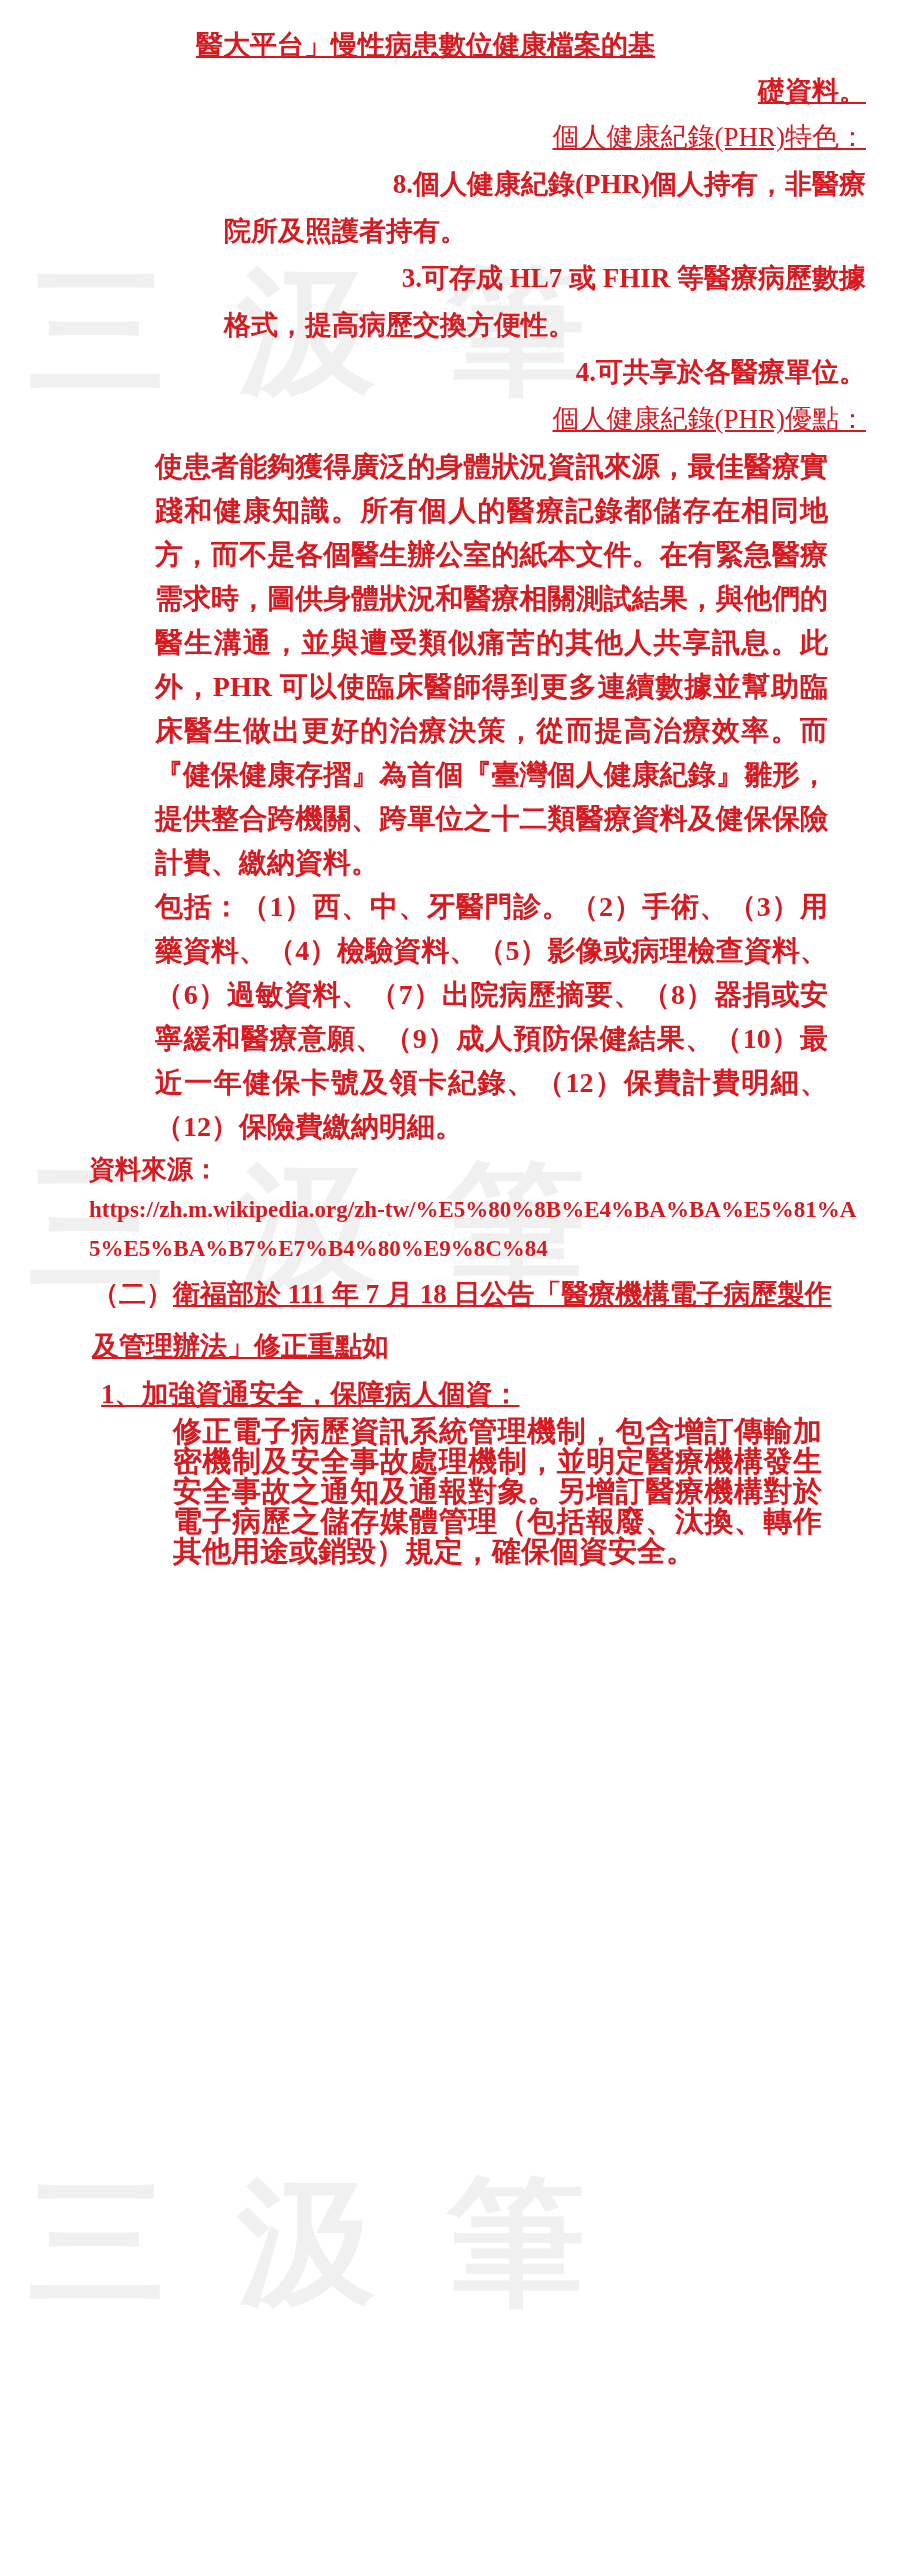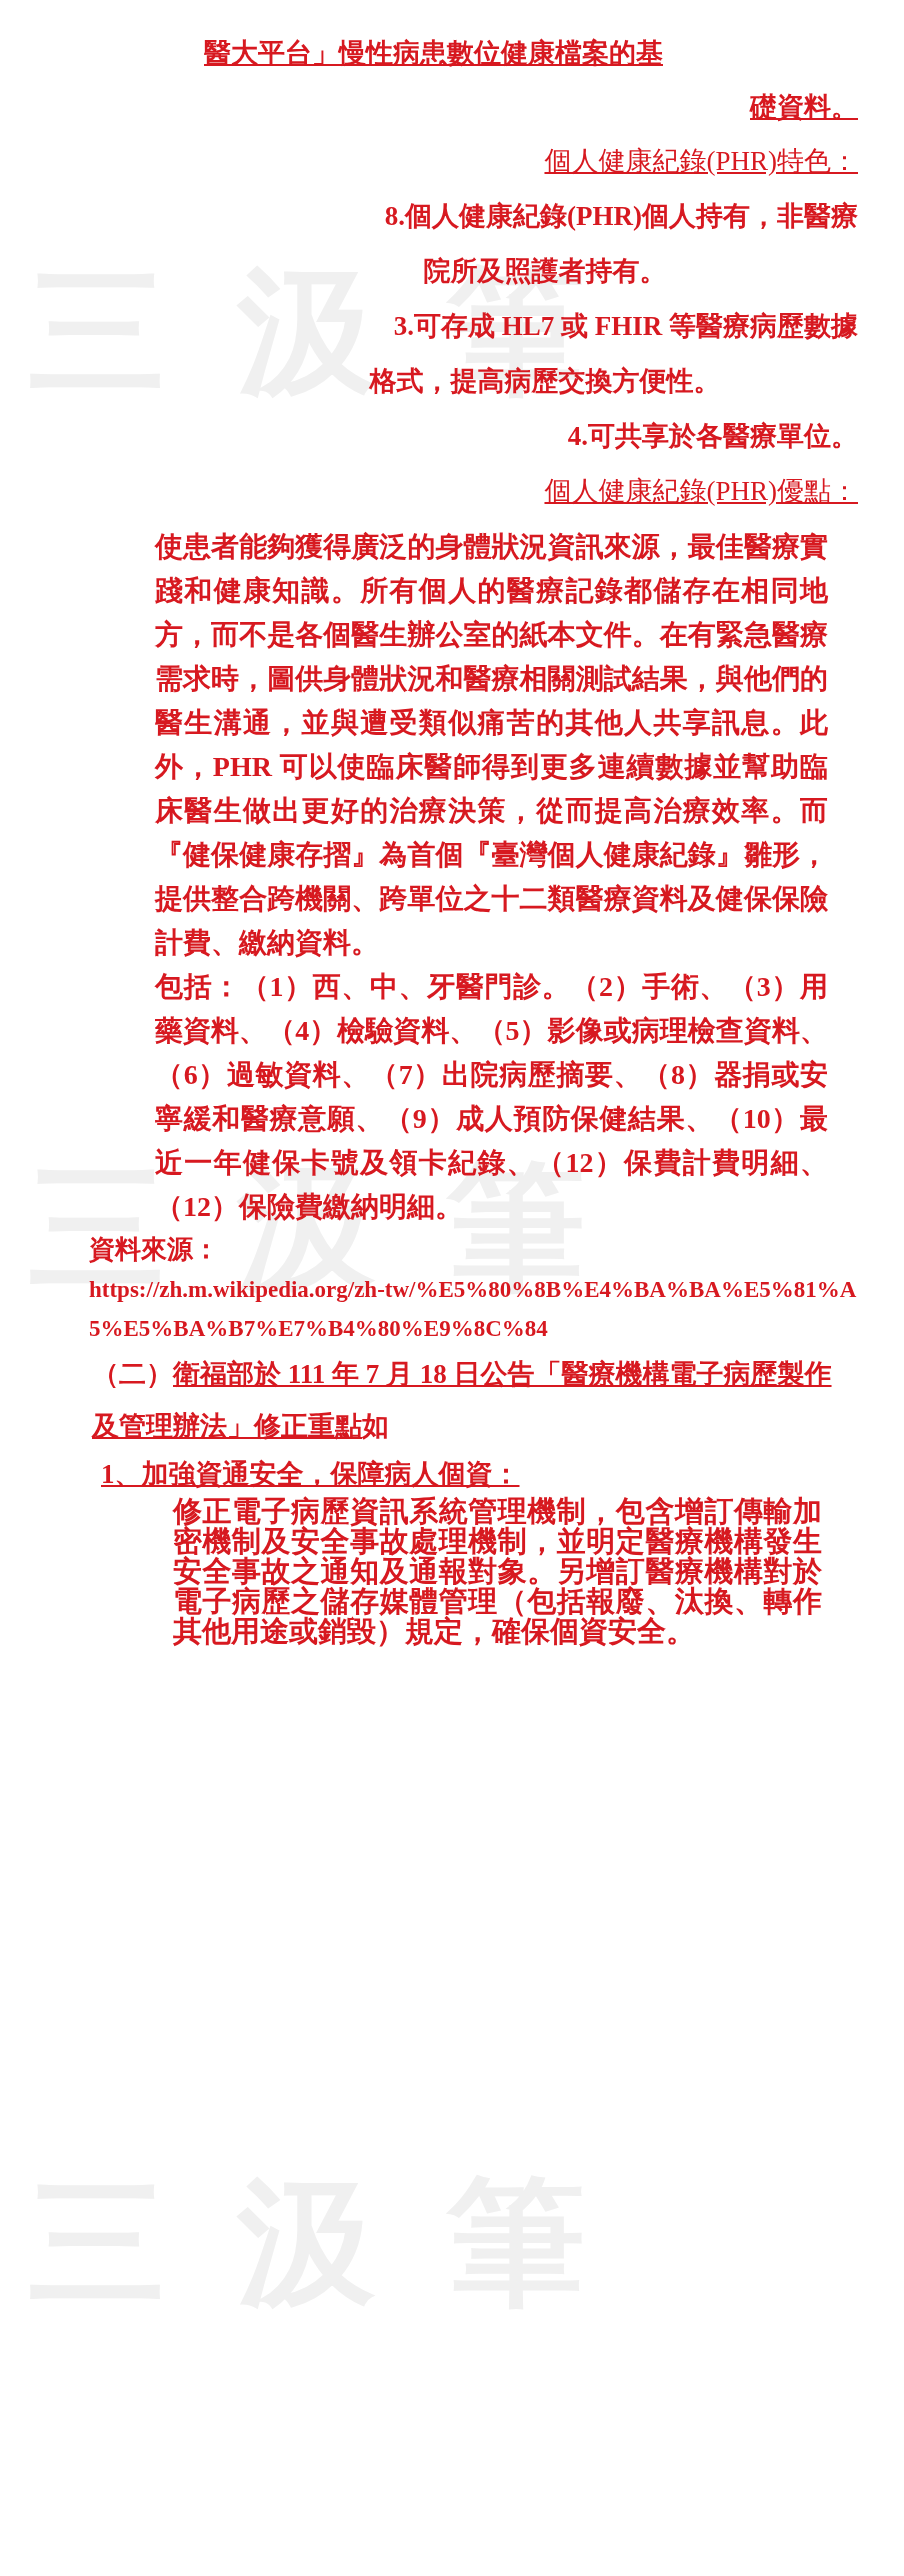--- a/index.html
+++ b/index.html
@@ -40,26 +40,26 @@
     padding: 0 35px;
     box-sizing: border-box;
     width: 905px;
   }
 
   .line {
     font-size: 27px;
     line-height: 42px;
     color: #d71920;
     font-weight: bold;
-    margin: 12px;
+    margin: 4px;
     white-space: pre-wrap;
   }
   .u { text-decoration: underline; }
   .indent-1 { padding-left: 157px; }
-  .indent-3 { padding-left: 185px; text-align: center; }
+  .indent-3 { padding-left: 185px; }
   .indent-4 { padding-left: 92px; text-align: right; }
 
   .blk-head {
     font-size: 27px;
     line-height: 43px;
     font-weight: normal;
   }
   .justify-block {
     font-size: 28px;
     line-height: 44px;

